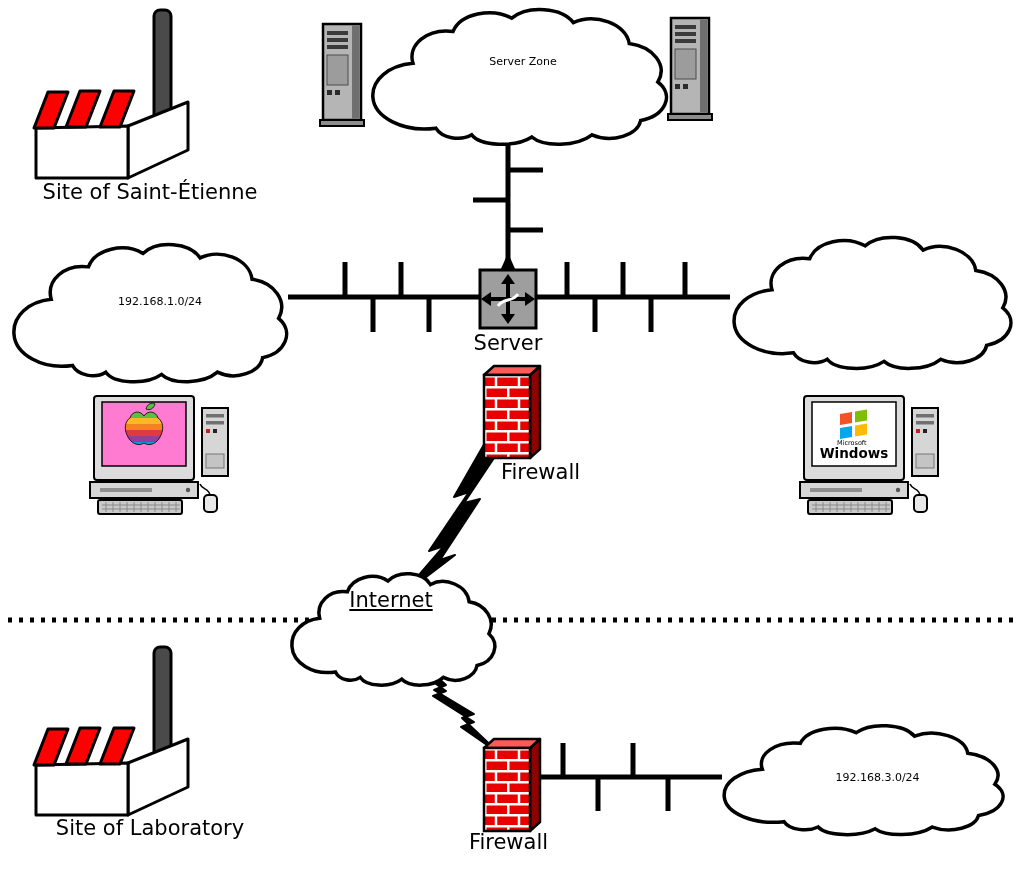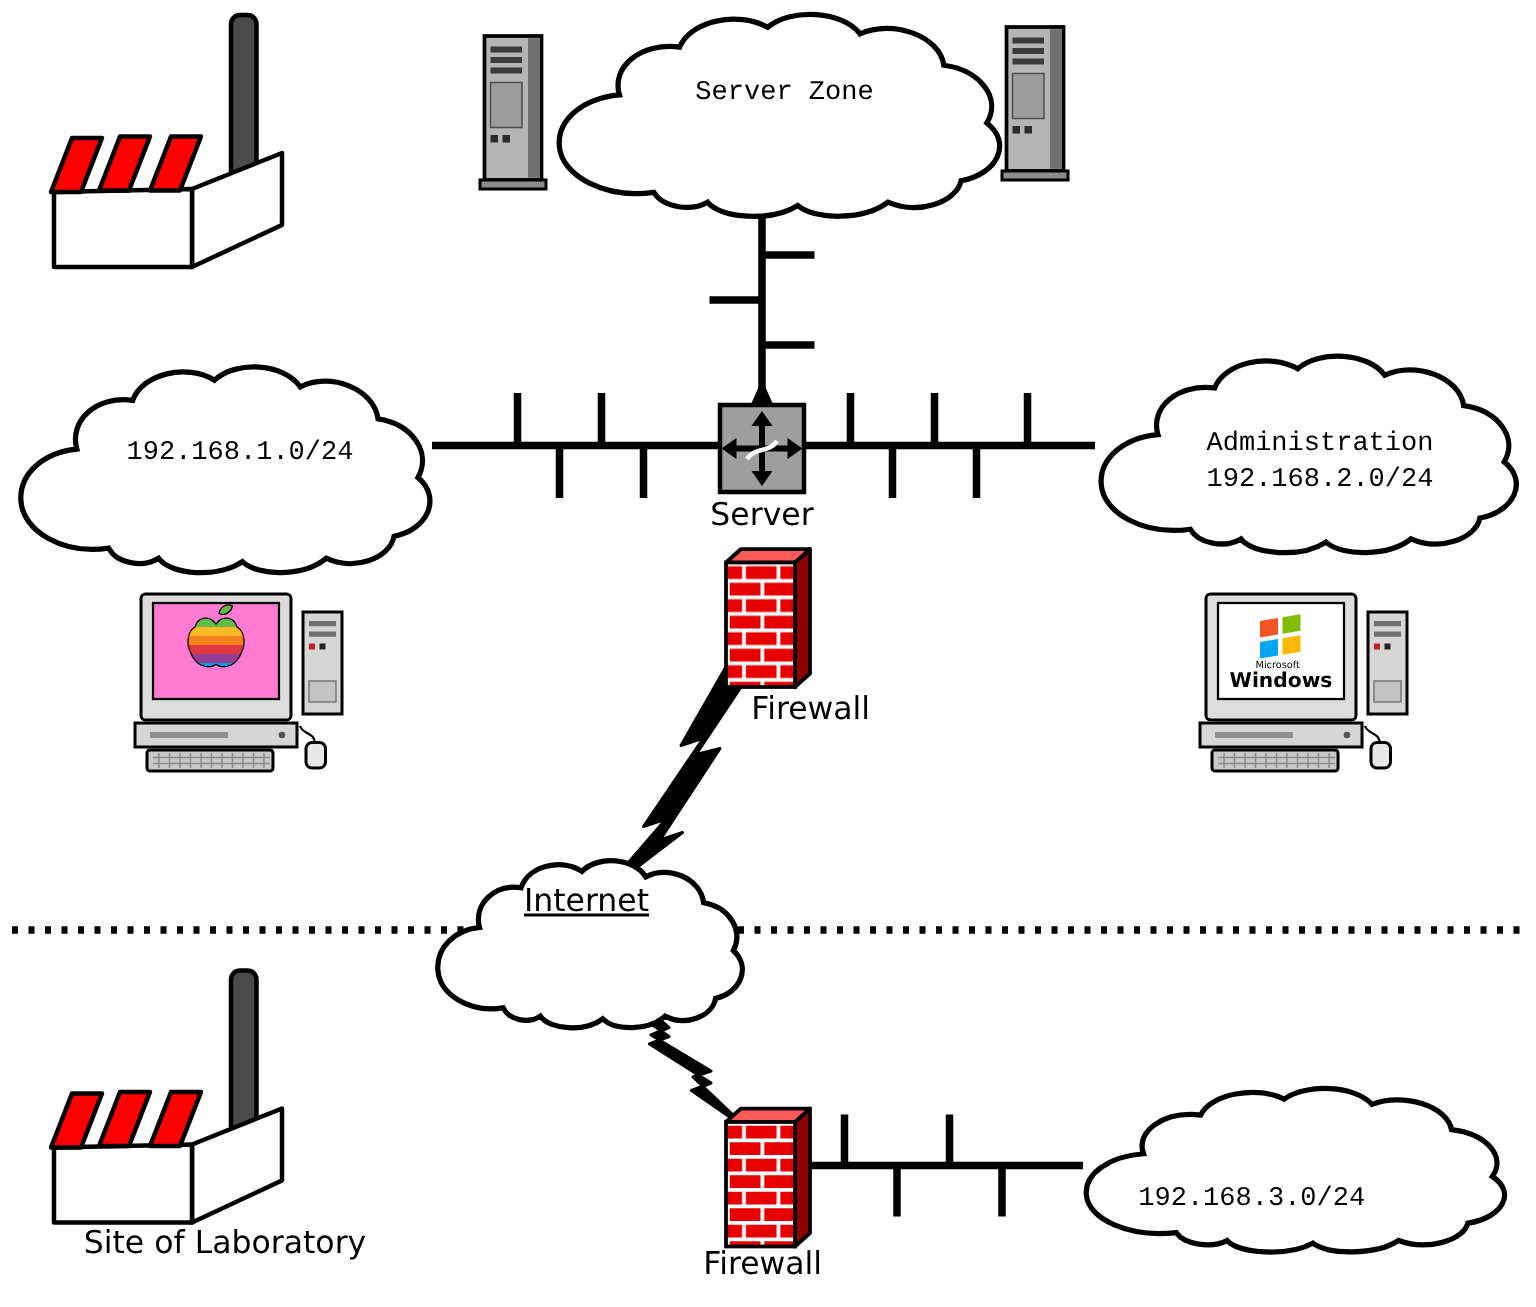--- a/index.html
+++ b/index.html
@@ -1,21 +1,21 @@
 <!DOCTYPE html>
 <html><head>
 <meta charset="utf-8">
 <style>
   html,body{margin:0;padding:0;background:#fff;}
   .stage{position:relative;width:1024px;height:871px;background:#fff;
          font-family:"DejaVu Sans", sans-serif;overflow:hidden;}
   .stage svg.scene{position:absolute;left:0;top:0;font-family:"DejaVu Sans", sans-serif;}
   .lbl{position:absolute;color:#000;text-align:center;white-space:nowrap;}
   .big{font-size:21px;}
-  .med{font-size:18px;line-height:24px;font-family:Liberation Mono, monospace;}
+  .med{font-size:11px;line-height:24px;}
 </style>
 </head>
 <body>
 
 <div class="stage">
 
 <svg class="scene" width="1024" height="871" viewBox="0 0 1024 871">
   <defs>
     <path id="cloudPath" vector-effect="non-scaling-stroke" d="M 53 112 C 30 116, 10 102, 9 84 C 8 68, 20 55, 37 53 C 33 36, 47 21, 65 24
          C 70 8, 92 2, 106 12 C 117 0, 141 2, 149 16 C 164 7, 186 17, 188 35
@@ -145,39 +145,36 @@
       <polygon points="36,18 48,16 48,27 36,29" fill="#f35325"></polygon>
       <polygon points="51,15.5 63,13.5 63,24.5 51,26.5" fill="#81bc06"></polygon>
       <polygon points="36,32 48,30 48,41 36,43" fill="#05a6f0"></polygon>
       <polygon points="51,29.5 63,27.5 63,38.5 51,40.5" fill="#ffba08"></polygon>
     </g>
     <text x="33" y="49" font-size="6.5" fill="#000">Microsoft</text>
     <text x="50" y="62" font-size="13.5" font-weight="bold" text-anchor="middle" fill="#000">Windows</text>
   </g>
 </svg>
 
+<div class="lbl big" style="left:10px;top:180px;width:280px;">Site of Saint-Étienne</div>
 
 <div class="lbl med" style="left:373px;top:50px;width:300px;">
   <div>Server Zone</div>
 </div>
 
 <div class="lbl med" style="left:30px;top:290px;width:260px;">
   <div>192.168.1.0/24</div>
 </div>
 
-<div class="lbl med" style="left:750px;top:284px;width:260px;">
-  <div>Administration</div>
-  <div>192.168.2.0/24</div>
-</div>
 
 <div class="lbl big" style="left:437px;top:331px;width:142px;">Server</div>
 
 <div class="lbl big" style="left:468px;top:460px;width:145px;">Firewall</div>
 
 <div class="lbl big" style="left:321px;top:588px;width:140px;text-decoration:underline;">Internet</div>
 
 <div class="lbl big" style="left:10px;top:816px;width:280px;">Site of Laboratory</div>
 
 <div class="lbl big" style="left:436px;top:830px;width:145px;">Firewall</div>
 
-<div class="lbl med" style="left:742px;top:766px;width:185px;margin-top:21px;">192.168.3.0/24</div>
+<div class="lbl med" style="left:785px;top:766px;width:185px;">192.168.3.0/24</div>
 
 </div>
 
 </body></html>

